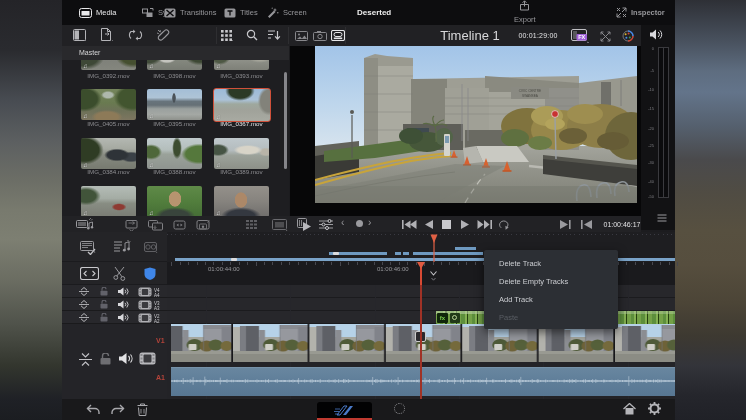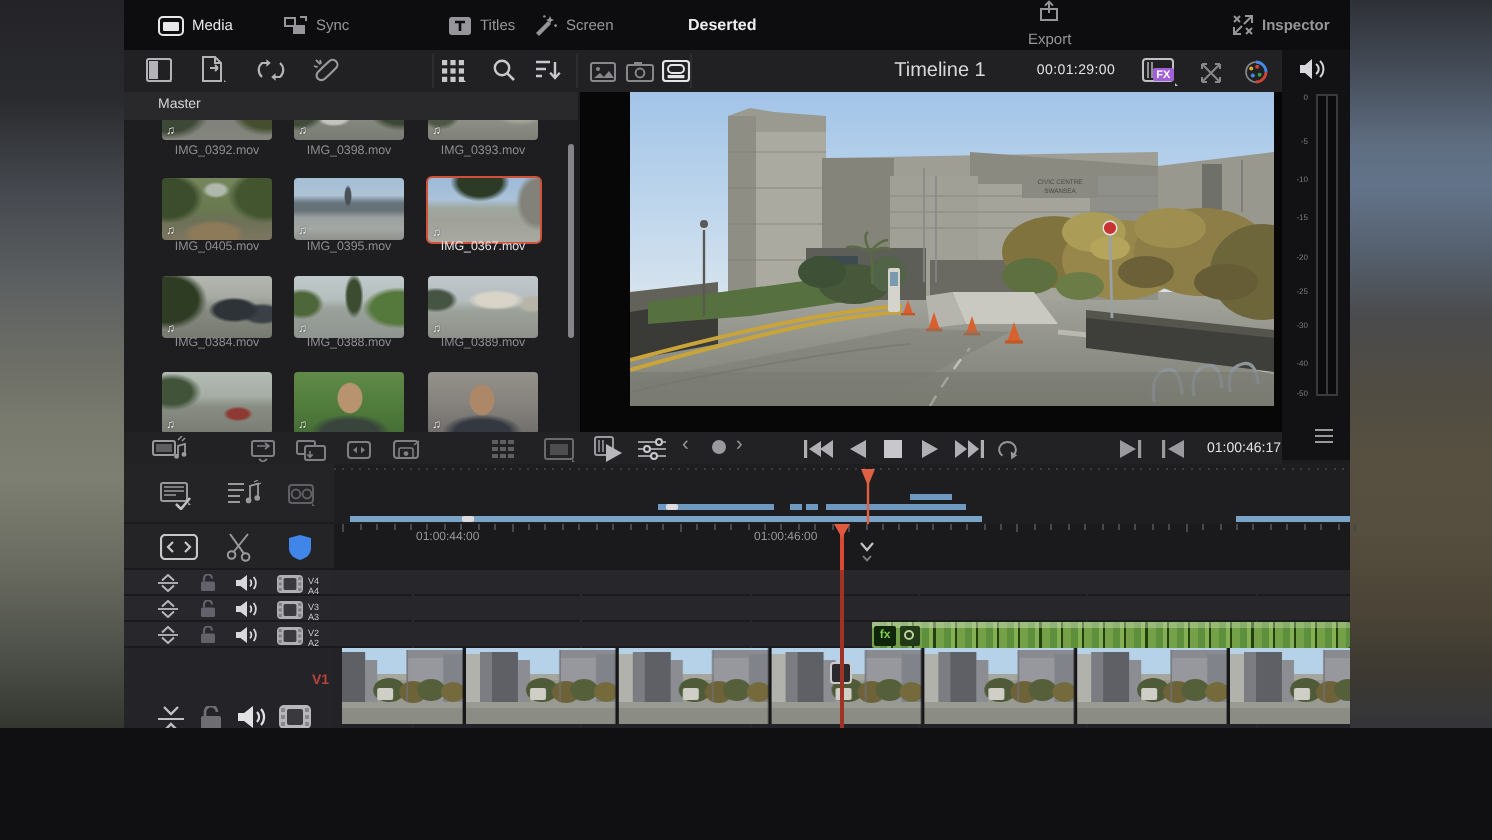--- a/index.html
+++ b/index.html
@@ -1,16 +1,16 @@
 <!DOCTYPE html>
 <html><head>
 <meta charset="utf-8">
 <style>
   html,body{margin:0;padding:0;background:#101012;}
-  #stage{position:relative;width:746px;height:364px;overflow:hidden;font-family:"Liberation Sans",sans-serif;}
+  #stage{position:relative;width:746px;height:420px;overflow:hidden;font-family:"Liberation Sans",sans-serif;}
   .abs{position:absolute;}
   
   #blurL{left:0;top:0;width:62px;height:420px;background:linear-gradient(180deg,#242428 0%,#2a2b2f 12%,#484c52 24%,#5d6061 34%,#6c6e66 43%,#787a6e 50%,#7d7f72 57%,#6a6c61 67%,#50534b 77%,#33362e 87%,#1f2126 95%,#1b1d21 100%);}
   #blurR{left:675px;top:0;width:71px;height:420px;background:linear-gradient(180deg,#2e3036 0%,#49525f 10%,#5e6d80 17%,#63748a 22%,#55606e 30%,#4a4a4c 38%,#504c43 46%,#575040 55%,#564e3e 63%,#4c4537 72%,#3d3931 80%,#33343a 87%,#25262c 94%,#202127 100%);}
   #app{left:62px;top:0;width:613px;height:420px;background:#1c1c1f;}
   
   #topbar{left:0;top:0;width:613px;height:25px;background:#0d0d0f;}
   .tab{position:absolute;top:0;height:25px;display:flex;align-items:center;gap:4px;color:#96969a;font-size:7.5px;}
   .tab.active{color:#e8e8ea;}
   .tttl{font-weight:bold;color:#eee;font-size:8px;}
@@ -68,37 +68,44 @@
         <span>Media</span>
         </div>
       <div class="tab" style="left:80px;">
         <svg width="12" height="10" viewBox="0 0 12 10">
             <rect x="0.5" y="1" width="5" height="4" fill="none" stroke="#96969a"></rect>
             <rect x="4.5" y="4.5" width="6" height="4.5" fill="#96969a"></rect>
             <path d="M8 0.5 h3 v2" fill="none" stroke="#96969a"></path>
           </svg>
         <span>Sync</span>
         </div>
+      <div class="tab" style="left:102px;">
+        <svg width="12" height="10" viewBox="0 0 12 10">
+            <rect x="0.5" y="0.5" width="11" height="9" rx="1.5" fill="#96969a"></rect>
+            <path d="M2.5 2 L9.5 8 M9.5 2 L2.5 8" stroke="#0d0d0f" stroke-width="1.4"></path>
+          </svg>
+        <span>Transitions</span>
+        </div>
       <div class="tab" style="left:162px;">
         <svg width="12" height="10" viewBox="0 0 12 10">
             <rect x="0.5" y="0.5" width="11" height="9" rx="1.5" fill="#96969a"></rect>
             <path d="M3.5 3 h5 M6 3 v4.5" stroke="#0d0d0f" stroke-width="1.3"></path>
           </svg>
         <span>Titles</span>
         </div>
       <div class="tab" style="left:205px;">
         <svg width="12" height="11" viewBox="0 0 12 11">
             <path d="M1 9.5 L7 3.5 L8.5 5 L2.5 11 Z" fill="#96969a"></path>
             <path d="M8 1 l0.6 1.4 L10 3 l-1.4 0.6 L8 5 l-0.6-1.4 L6 3 l1.4-0.6 Z" fill="#96969a"></path>
             <circle cx="10.8" cy="5.8" r="0.7" fill="#96969a"></circle>
             <circle cx="5.2" cy="1.2" r="0.6" fill="#96969a"></circle>
           </svg>
         <span>Screen</span>
         </div>
-      <div class="tab" style="left:282px;">
+      <div class="tab" style="left:295px;">
           <span class="tttl">Deserted</span>
         </div>
       <div class="tab" style="left:452px;flex-direction:column;">
         <svg width="11" height="11" viewBox="0 0 11 11">
             <path d="M1.5 4.5 h8 v5.5 h-8 Z" fill="none" stroke="#96969a"></path>
             <path d="M5.5 6.5 V1 M3.5 2.8 L5.5 0.8 L7.5 2.8" fill="none" stroke="#96969a"></path>
           </svg>
         <span>Export</span>
         </div>
       <div class="tab" style="left:554px;font-weight:bold;">
@@ -163,21 +170,21 @@
       <svg style="position:absolute;left:251px;top:6px;" width="14" height="10" viewBox="0 0 14 10">
           <rect x="0.5" y="1.5" width="13" height="8" rx="1" fill="none" stroke="#88888c"></rect>
           <rect x="4" y="0" width="4" height="2" fill="#88888c"></rect>
           <circle cx="7" cy="5.5" r="2.2" fill="none" stroke="#88888c"></circle>
         </svg>
       <svg style="position:absolute;left:269px;top:5px;" width="14" height="11" viewBox="0 0 14 11">
           <rect x="0.5" y="0.5" width="13" height="10" rx="1.5" fill="none" stroke="#e6e6e8" stroke-width="1.1"></rect>
           <rect x="3" y="2.5" width="8" height="4" rx="2" fill="none" stroke="#e6e6e8"></rect>
           <rect x="2.8" y="7.5" width="8.4" height="1.6" fill="#e6e6e8"></rect>
         </svg>
-      <div style="position:absolute;left:378px;top:4px;width:60px;color:#d8d8da;font-size:10px;text-align:center;line-height:14px;">Timeline 1</div>
+      <div style="position:absolute;left:378px;top:4px;width:60px;color:#d8d8da;font-size:13px;text-align:center;line-height:14px;">Timeline 1</div>
       <div style="position:absolute;left:455px;top:4px;width:42px;color:#e2e2e4;font-size:7px;text-align:center;line-height:14px;letter-spacing:0.2px;">00:01:29:00</div>
       <svg style="position:absolute;left:509px;top:4px;" width="18" height="14" viewBox="0 0 18 14">
           <rect x="0.5" y="0.5" width="15" height="11" rx="1.5" fill="none" stroke="#c0c0c4"></rect>
           <path d="M3 2 v8 M5 2 v8" stroke="#c0c0c4" stroke-width="0.7"></path>
           <rect x="5.5" y="5" width="10.5" height="6.5" rx="1" fill="#a060d8"></rect>
           <text x="10.7" y="10.2" font-size="5.5" font-weight="bold" fill="#fff" text-anchor="middle" font-family="Liberation Sans">FX</text>
           <path d="M16.5 12.5 l1.5 1.5 h-1.5 Z" fill="#c0c0c4"></path>
         </svg>
       <svg style="position:absolute;left:537px;top:5px;" width="13" height="13" viewBox="0 0 13 13">
           <g stroke="#88888c" fill="none">
@@ -727,20 +734,26 @@
           <path d="M0.0 13.4 V14.6 M1.8 13.4 V14.6 M3.5 12.9 V15.1 M5.0 13.0 V15.0 M6.1 12.7 V15.3 M7.6 13.5 V14.5 M8.9 13.4 V14.6 M10.5 13.1 V14.9 M12.2 11.0 V17.0 M13.4 13.5 V14.5 M14.7 13.0 V15.0 M16.2 12.7 V15.3 M17.8 13.4 V14.6 M19.2 12.0 V16.0 M20.9 12.7 V15.3 M22.1 10.2 V17.8 M23.2 13.3 V14.7 M24.6 13.5 V14.5 M25.6 12.9 V15.1 M26.6 13.2 V14.8 M28.0 13.3 V14.7 M29.2 12.7 V15.3 M30.4 13.5 V14.5 M32.1 13.3 V14.7 M33.8 9.6 V18.4 M34.9 12.0 V16.0 M36.4 13.1 V14.9 M37.7 13.2 V14.8 M38.9 12.7 V15.3 M40.8 13.0 V15.0 M42.6 12.9 V15.1 M44.5 13.0 V15.0 M45.6 13.1 V14.9 M46.8 13.0 V15.0 M48.1 13.3 V14.7 M49.3 10.6 V17.4 M50.8 13.1 V14.9 M52.3 13.0 V15.0 M53.6 13.1 V14.9 M54.8 13.0 V15.0 M56.0 12.0 V16.0 M57.8 13.4 V14.6 M59.2 13.3 V14.7 M60.7 12.7 V15.3 M62.3 12.7 V15.3 M64.1 13.4 V14.6 M65.3 13.3 V14.7 M66.7 13.0 V15.0 M68.0 12.9 V15.1 M69.0 13.2 V14.8 M70.1 13.1 V14.9 M71.6 13.1 V14.9 M72.7 13.4 V14.6 M74.3 12.0 V16.0 M75.4 13.5 V14.5 M76.8 12.4 V15.6 M78.7 13.5 V14.5 M79.8 13.3 V14.7 M81.1 13.3 V14.7 M82.5 13.5 V14.5 M84.2 13.1 V14.9 M86.0 12.4 V15.6 M87.5 13.3 V14.7 M88.8 13.5 V14.5 M90.3 13.0 V15.0 M91.7 13.5 V14.5 M92.8 13.3 V14.7 M94.6 12.4 V15.6 M96.2 13.0 V15.0 M97.6 12.0 V16.0 M99.3 13.5 V14.5 M100.4 13.5 V14.5 M102.0 13.4 V14.6 M103.6 13.4 V14.6 M104.6 12.7 V15.3 M106.2 12.0 V16.0 M108.0 13.4 V14.6 M109.2 13.2 V14.8 M110.4 13.2 V14.8 M112.1 12.9 V15.1 M113.4 13.0 V15.0 M114.6 13.1 V14.9 M116.3 13.5 V14.5 M118.2 12.7 V15.3 M119.3 13.4 V14.6 M120.5 13.2 V14.8 M122.0 12.4 V15.6 M123.7 13.0 V15.0 M124.8 13.5 V14.5 M126.3 12.7 V15.3 M127.6 11.1 V16.9 M129.0 13.5 V14.5 M130.3 13.1 V14.9 M132.1 13.3 V14.7 M133.7 12.4 V15.6 M135.3 12.9 V15.1 M136.6 13.5 V14.5 M138.0 13.5 V14.5 M139.3 12.4 V15.6 M141.1 12.0 V16.0 M142.8 13.2 V14.8 M144.5 12.9 V15.1 M146.3 13.2 V14.8 M147.7 13.5 V14.5 M149.2 12.0 V16.0 M151.1 13.4 V14.6 M152.9 13.3 V14.7 M154.7 13.3 V14.7 M156.5 13.3 V14.7 M158.0 12.4 V15.6 M159.6 13.5 V14.5 M160.7 13.4 V14.6 M162.1 12.7 V15.3 M163.1 13.3 V14.7 M164.1 12.0 V16.0 M165.8 13.1 V14.9 M167.7 12.0 V16.0 M169.4 13.4 V14.6 M171.0 12.9 V15.1 M172.5 12.0 V16.0 M174.0 12.0 V16.0 M175.6 13.0 V15.0 M177.3 12.0 V16.0 M178.8 12.9 V15.1 M179.9 13.5 V14.5 M181.0 13.5 V14.5 M182.3 13.0 V15.0 M183.4 13.1 V14.9 M184.9 13.2 V14.8 M186.6 13.2 V14.8 M188.0 13.1 V14.9 M189.9 13.4 V14.6 M191.0 13.2 V14.8 M192.8 13.1 V14.9 M194.7 13.5 V14.5 M195.9 12.7 V15.3 M197.2 13.0 V15.0 M198.6 13.0 V15.0 M200.1 12.7 V15.3 M201.7 10.0 V18.0 M203.5 13.0 V15.0 M204.7 12.0 V16.0 M206.1 12.0 V16.0 M207.9 12.9 V15.1 M209.5 12.4 V15.6 M210.8 12.4 V15.6 M211.9 12.9 V15.1 M213.0 12.9 V15.1 M214.1 13.2 V14.8 M215.9 13.2 V14.8 M217.5 12.9 V15.1 M219.1 13.5 V14.5 M220.6 12.4 V15.6 M222.5 13.3 V14.7 M224.1 12.4 V15.6 M225.7 12.9 V15.1 M227.1 10.2 V17.8 M228.6 13.0 V15.0 M229.8 13.3 V14.7 M231.5 12.7 V15.3 M232.6 13.5 V14.5 M234.2 13.3 V14.7 M235.5 13.4 V14.6 M236.8 12.9 V15.1 M237.8 13.5 V14.5 M239.0 13.4 V14.6 M240.3 12.9 V15.1 M241.4 13.5 V14.5 M242.5 13.2 V14.8 M243.7 13.0 V15.0 M245.4 12.7 V15.3 M246.5 13.1 V14.9 M247.9 12.4 V15.6 M249.5 13.2 V14.8 M250.9 13.1 V14.9 M252.2 13.4 V14.6 M254.0 10.8 V17.2 M255.8 12.7 V15.3 M257.4 13.0 V15.0 M258.5 12.0 V16.0 M260.1 13.3 V14.7 M262.0 13.5 V14.5 M263.1 12.9 V15.1 M264.4 13.5 V14.5 M266.0 13.5 V14.5 M267.2 12.4 V15.6 M268.7 12.0 V16.0 M270.6 13.4 V14.6 M271.6 13.0 V15.0 M273.5 13.2 V14.8 M274.7 13.4 V14.6 M276.4 12.0 V16.0 M277.5 13.4 V14.6 M278.9 13.0 V15.0 M280.4 13.4 V14.6 M281.9 12.7 V15.3 M283.6 10.9 V17.1 M284.6 13.1 V14.9 M286.3 13.5 V14.5 M287.9 13.5 V14.5 M289.6 12.4 V15.6 M291.4 13.2 V14.8 M292.6 11.2 V16.8 M294.4 13.4 V14.6 M296.2 12.9 V15.1 M297.3 13.0 V15.0 M298.4 13.5 V14.5 M299.6 12.4 V15.6 M301.2 13.4 V14.6 M302.7 13.2 V14.8 M304.4 13.1 V14.9 M306.1 12.9 V15.1 M307.5 12.7 V15.3 M309.1 12.4 V15.6 M310.6 13.0 V15.0 M311.8 12.7 V15.3 M313.0 12.9 V15.1 M314.6 12.9 V15.1 M315.6 10.8 V17.2 M316.6 13.5 V14.5 M318.1 13.3 V14.7 M319.9 13.1 V14.9 M321.5 12.4 V15.6 M322.8 12.4 V15.6 M324.5 13.3 V14.7 M325.9 13.0 V15.0 M327.6 13.4 V14.6 M328.8 13.1 V14.9 M330.4 13.0 V15.0 M331.9 13.1 V14.9 M333.2 13.3 V14.7 M334.5 12.0 V16.0 M336.0 13.4 V14.6 M337.4 13.5 V14.5 M338.6 13.0 V15.0 M339.9 12.4 V15.6 M341.0 12.4 V15.6 M342.3 13.3 V14.7 M343.7 13.0 V15.0 M345.6 12.7 V15.3 M347.3 12.7 V15.3 M348.5 12.0 V16.0 M349.8 9.9 V18.1 M351.4 12.9 V15.1 M352.7 13.2 V14.8 M354.4 13.0 V15.0 M355.5 13.4 V14.6 M356.8 13.5 V14.5 M357.8 13.1 V14.9 M359.7 13.2 V14.8 M361.2 12.0 V16.0 M362.3 13.3 V14.7 M363.3 13.1 V14.9 M365.1 13.2 V14.8 M366.3 12.0 V16.0 M367.7 12.4 V15.6 M369.6 13.1 V14.9 M371.0 13.3 V14.7 M372.9 13.2 V14.8 M374.7 12.4 V15.6 M376.5 13.3 V14.7 M378.3 13.5 V14.5 M380.0 13.3 V14.7 M381.4 13.1 V14.9 M382.5 13.2 V14.8 M383.8 13.2 V14.8 M385.0 13.5 V14.5 M386.7 12.7 V15.3 M388.4 13.1 V14.9 M390.1 13.5 V14.5 M391.9 13.5 V14.5 M393.1 12.4 V15.6 M394.3 13.4 V14.6 M395.5 13.1 V14.9 M396.9 12.7 V15.3 M398.7 12.0 V16.0 M399.9 13.2 V14.8 M401.2 12.0 V16.0 M402.3 12.9 V15.1 M403.5 13.1 V14.9 M404.9 12.0 V16.0 M406.6 13.5 V14.5 M407.8 13.5 V14.5 M409.6 13.4 V14.6 M411.2 13.0 V15.0 M412.6 12.4 V15.6 M414.4 12.0 V16.0 M416.1 13.0 V15.0 M417.6 13.1 V14.9 M418.7 12.9 V15.1 M420.5 13.1 V14.9 M421.7 12.0 V16.0 M423.2 13.4 V14.6 M424.8 12.0 V16.0 M426.1 12.9 V15.1 M427.9 13.3 V14.7 M429.3 13.5 V14.5 M430.8 13.1 V14.9 M432.7 12.4 V15.6 M433.8 12.7 V15.3 M435.4 13.3 V14.7 M437.0 13.3 V14.7 M438.6 13.3 V14.7 M439.6 13.2 V14.8 M441.0 12.7 V15.3 M442.4 13.5 V14.5 M444.2 12.9 V15.1 M445.3 13.2 V14.8 M447.0 12.4 V15.6 M448.5 13.3 V14.7 M449.7 13.3 V14.7 M451.5 13.0 V15.0 M453.1 13.4 V14.6 M454.2 13.1 V14.9 M455.3 13.1 V14.9 M456.7 13.4 V14.6 M457.8 9.2 V18.8 M459.1 13.3 V14.7 M460.9 12.0 V16.0 M462.1 13.1 V14.9 M463.4 12.4 V15.6 M465.0 13.2 V14.8 M466.3 12.9 V15.1 M467.8 13.5 V14.5 M469.0 12.7 V15.3 M470.1 13.2 V14.8 M471.4 12.7 V15.3 M472.9 13.1 V14.9 M474.4 12.7 V15.3 M475.7 12.0 V16.0 M477.2 12.9 V15.1 M478.7 12.9 V15.1 M479.7 12.9 V15.1 M480.9 13.4 V14.6 M482.5 12.4 V15.6 M484.3 12.7 V15.3 M485.4 13.1 V14.9 M486.9 12.0 V16.0 M488.4 12.7 V15.3 M490.1 12.4 V15.6 M491.2 13.5 V14.5 M493.0 12.9 V15.1 M494.3 13.1 V14.9 M495.8 13.3 V14.7 M497.2 13.1 V14.9 M498.8 13.2 V14.8 M500.4 13.5 V14.5 M501.7 13.5 V14.5 M503.1 13.0 V15.0 M504.4 13.1 V14.9 M505.9 9.7 V18.3 M507.5 13.1 V14.9" stroke="#e6eef5" stroke-width="0.65" opacity="0.65"></path>
         </svg>
     </div>
     <div class="abs" id="greenclip" style="left:374px;top:311px;width:239px;height:13px;background:repeating-linear-gradient(90deg,#74a147 0 4px,#5d8f3c 4px 7.5px,#84b053 7.5px 9.5px,#24400f 9.5px 10.6px);border-radius:1px;">
       <div style="position:absolute;left:0;top:0;width:100%;height:2.5px;background:linear-gradient(90deg,rgba(200,220,180,0.55),rgba(200,220,180,0.35));"></div>
       <div style="position:absolute;left:1px;top:1.5px;width:11px;height:10px;background:#10260a;border-radius:1px;color:#7ed04e;font-size:6px;font-weight:bold;text-align:center;line-height:10px;">fx</div>
       <div style="position:absolute;left:13.5px;top:1.5px;width:10px;height:10px;background:#223a18;border-radius:1px;">
           <div style="position:absolute;left:2.5px;top:2.5px;width:5px;height:5px;border-radius:50%;border:1px solid #bcd49a;box-sizing:border-box;"></div>
         </div>
     </div>
+    <div class="abs" id="menu" style="left:422px;top:250px;width:134px;height:79px;background:#2c2f34;border-radius:2px;box-shadow:0 3px 10px rgba(0,0,0,0.55);">
+      <div style="position:absolute;left:15px;top:8.5px;font-size:7.5px;color:#ccced2;">Delete Track</div>
+      <div style="position:absolute;left:15px;top:26.5px;font-size:7.5px;color:#ccced2;">Delete Empty Tracks</div>
+      <div style="position:absolute;left:15px;top:44.5px;font-size:7.5px;color:#ccced2;">Add Track</div>
+      <div style="position:absolute;left:15px;top:62.5px;font-size:7.5px;color:#595d63;">Paste</div>
+    </div>
     <div class="abs" id="clipbadge" style="left:353px;top:331px;width:11px;height:11px;background:#2a2a2e;border:1px solid #cccccc;border-radius:2px;box-sizing:border-box;"></div>
     <div class="abs" id="playhead" style="left:358px;top:262px;width:1.5px;height:137px;background:#a03226;"></div>
     <div class="abs" style="left:358px;top:262px;width:1.5px;height:23px;background:#d84a34;"></div>
     <svg class="abs" style="left:355px;top:262px;" width="8" height="7" viewBox="0 0 8 7">
         <path d="M0 0 h8 l-4 7 Z" fill="#e05a40"></path>
       </svg>
     <svg class="abs" style="left:367.5px;top:234px;" width="8" height="28" viewBox="0 0 8 28">
         <path d="M0.5 0.5 h7 L4 9 Z" fill="#e06044"></path>
         <rect x="3.4" y="6" width="1.2" height="22" fill="#e06044"></rect>
       </svg>

